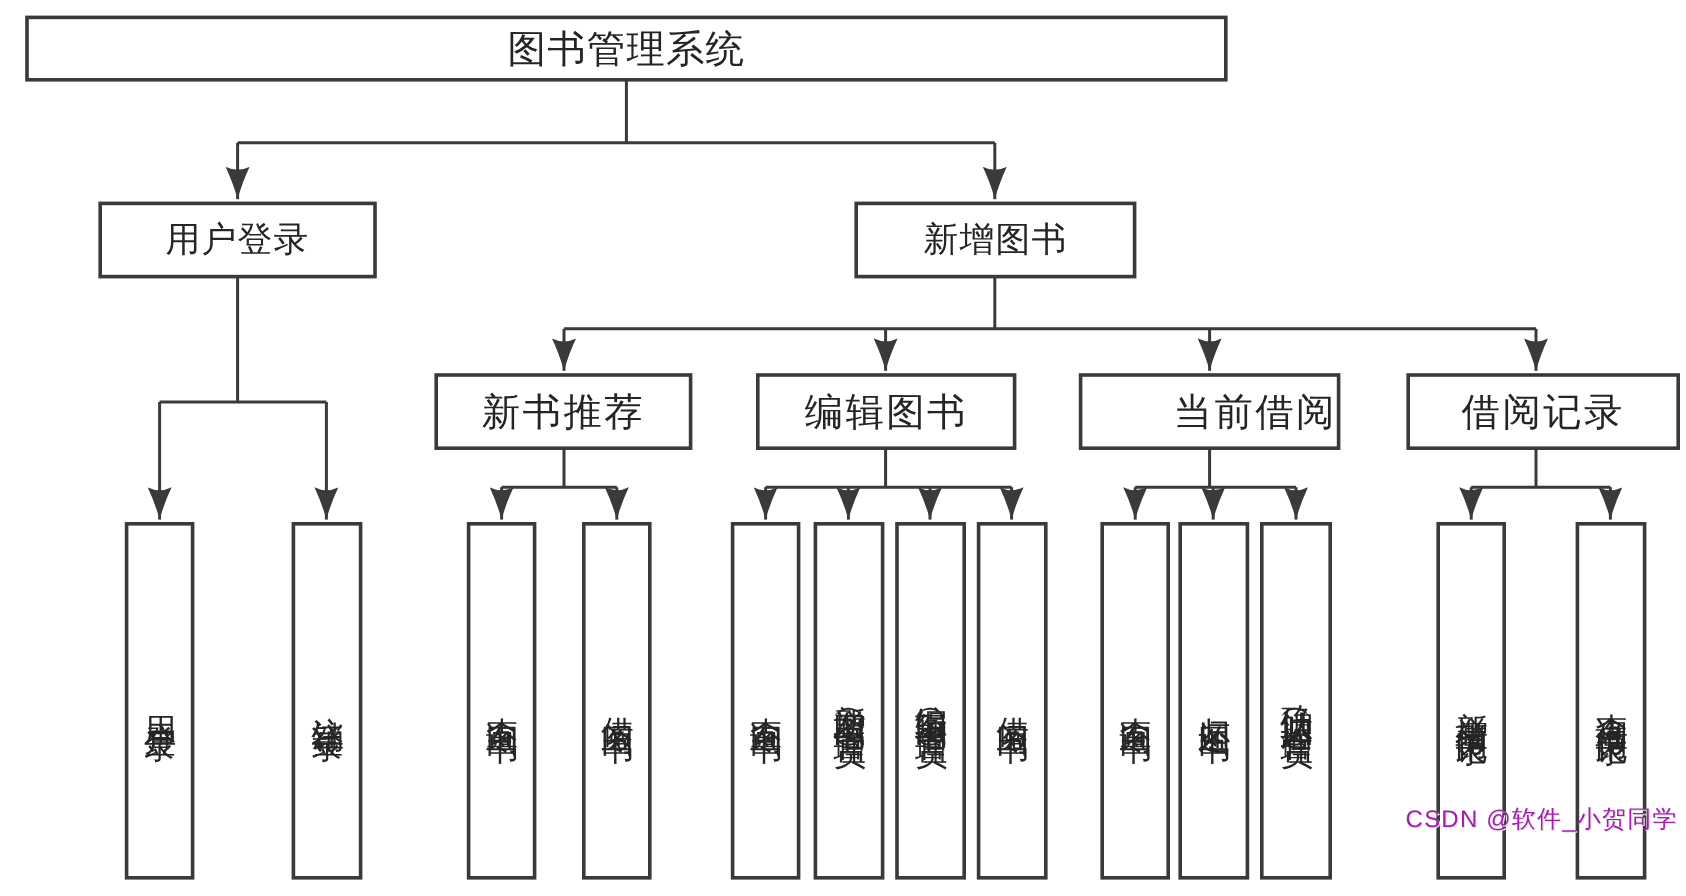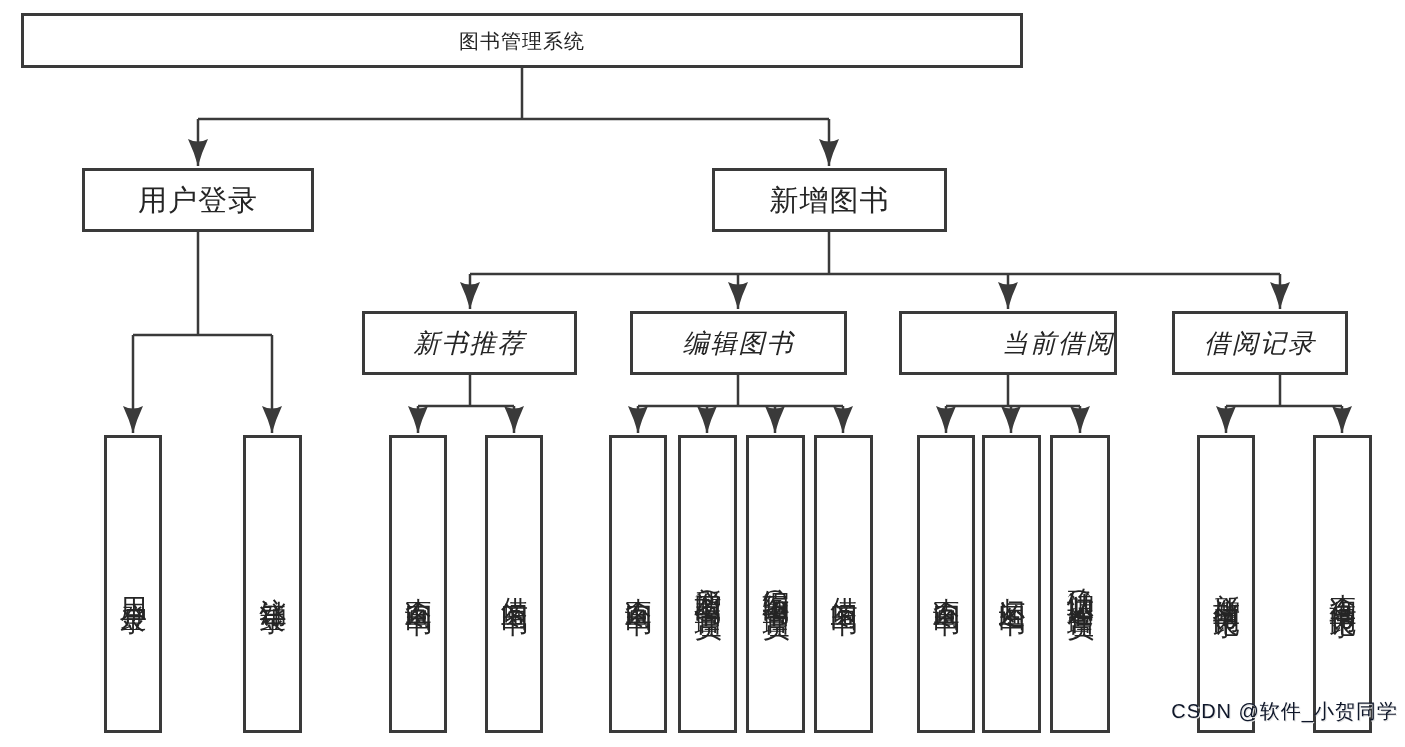--- a/index.html
+++ b/index.html
@@ -6,39 +6,39 @@
   .canvas{
     position:relative;width:1405px;height:747px;background:#ffffff;overflow:hidden;
     font-family:"Liberation Sans","DejaVu Sans",sans-serif;color:#252525;
   }
   .layer-svg{position:absolute;left:0;top:0;z-index:3;pointer-events:none;}
   .box{
     position:absolute;box-sizing:border-box;background:#ffffff;
     border:3px solid #3a3a3a;display:flex;align-items:center;justify-content:center;
     z-index:2;
   }
-  .lvl1{font-size:20px;letter-spacing:1px;}
+  .lvl1{font-size:32px;letter-spacing:1px;}
   .lvl2{font-size:29px;letter-spacing:1px;}
-  .lvl3{font-size:26px;letter-spacing:2px;font-style:italic;}
+  .lvl3{font-size:32px;letter-spacing:2px;}
   .vbox{font-size:27px;}
   .vlabel{writing-mode:vertical-rl;text-orientation:mixed;letter-spacing:4px;line-height:1;white-space:nowrap;}
   .hlabel{line-height:1;}
   .watermark{
-    position:absolute;top:698px;right:7px;z-index:5;
-    font-size:20px;color:#0f172a;letter-spacing:1px;
+    position:absolute;top:669px;right:7px;z-index:5;
+    font-size:20px;color:#a21caf;letter-spacing:1px;
     text-shadow:1px 1px 0 #e3e3e3;
   }
   
   #n-root{left:21px;top:13px;width:1002px;height:55px;}
   #n-user-login{left:82px;top:168px;width:232px;height:64px;}
   #n-book-mgmt{left:712px;top:168px;width:235px;height:64px;}
   #n-nbr{left:362px;top:311px;width:215px;height:64px;}
   #n-bb{left:630px;top:311px;width:217px;height:64px;}
   #n-cb{left:899px;top:311px;width:218px;height:64px;justify-content:flex-end;}
-  #n-br{left:1172px;top:311px;width:176px;height:64px;}
+  #n-br{left:1172px;top:311px;width:228px;height:64px;}
   #n-ul-login{left:104px;top:435px;width:58px;height:298px;}
   #n-ul-logout{left:243px;top:435px;width:59px;height:298px;}
   #n-nbr-query{left:389px;top:435px;width:58px;height:298px;}
   #n-nbr-borrow{left:485px;top:435px;width:58px;height:298px;}
   #n-bb-query{left:609px;top:435px;width:58px;height:298px;}
   #n-bb-add{left:678px;top:435px;width:59px;height:298px;}
   #n-bb-edit{left:746px;top:435px;width:59px;height:298px;}
   #n-bb-borrow{left:814px;top:435px;width:59px;height:298px;}
   #n-cb-query{left:917px;top:435px;width:58px;height:298px;}
   #n-cb-return{left:982px;top:435px;width:59px;height:298px;}

